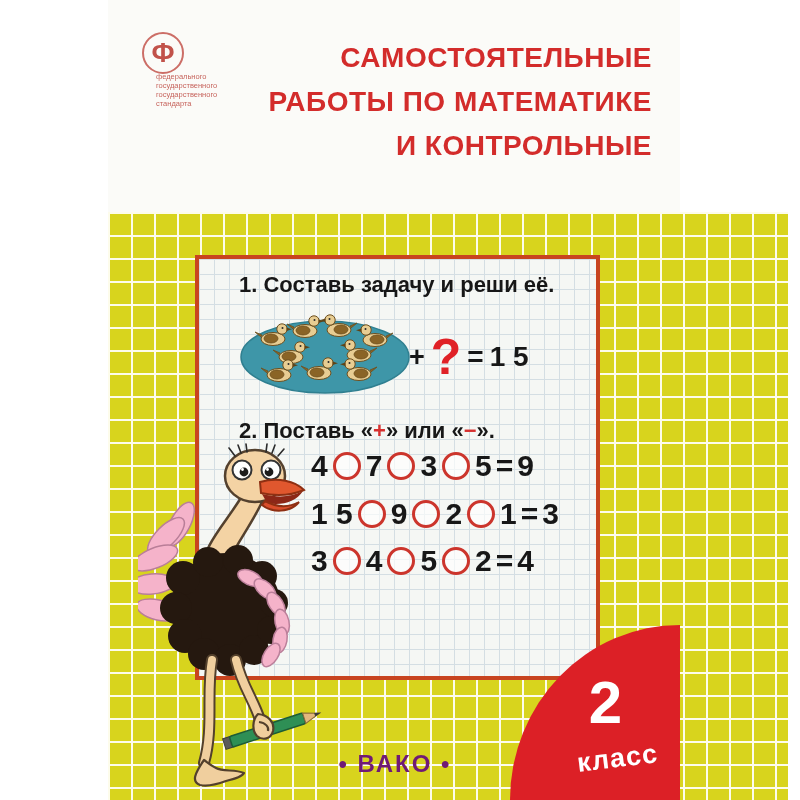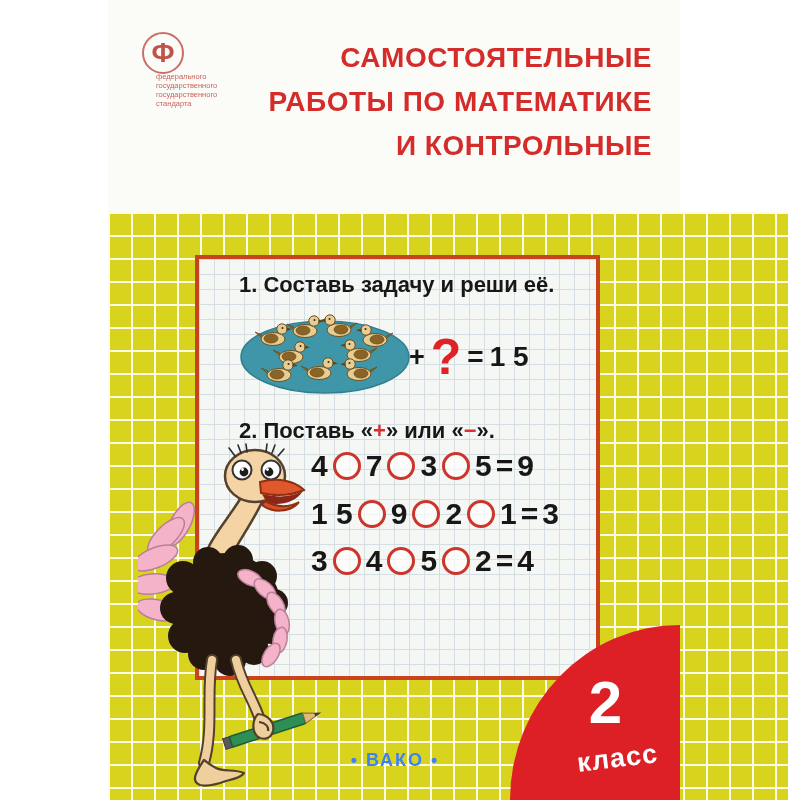--- a/index.html
+++ b/index.html
@@ -58,21 +58,21 @@
     background:rgba(255,255,255,.65);margin:0 3px;display:inline-block;
   }
   #eq-row-1{top:190px;} #eq-row-2{top:238px;} #eq-row-3{top:285px;}
 
   
   .ostrich-svg{position:absolute;left:30px;top:438px;width:190px;height:360px;z-index:5;}
 
   
   .publisher{
     position:absolute;left:197px;top:750px;width:180px;text-align:center;z-index:4;
-    color:#3b82f6;font-weight:bold;font-size:18px;letter-spacing:2px;white-space:nowrap;
+    color:#701a75;font-weight:bold;font-size:24px;letter-spacing:2px;white-space:nowrap;
   }
   .corner{
     position:absolute;right:0;bottom:0;width:170px;height:175px;z-index:4;
     background:#dc2026;border-top-left-radius:100% 100%;
   }
   .grade-num{position:absolute;right:58px;top:48px;color:#ffffff;font-weight:bold;font-size:60px;line-height:1;}
   .grade-label{
     position:absolute;right:22px;top:118px;color:#ffffff;font-weight:bold;font-size:27px;
     letter-spacing:1px;transform:rotate(-7deg);
   }

